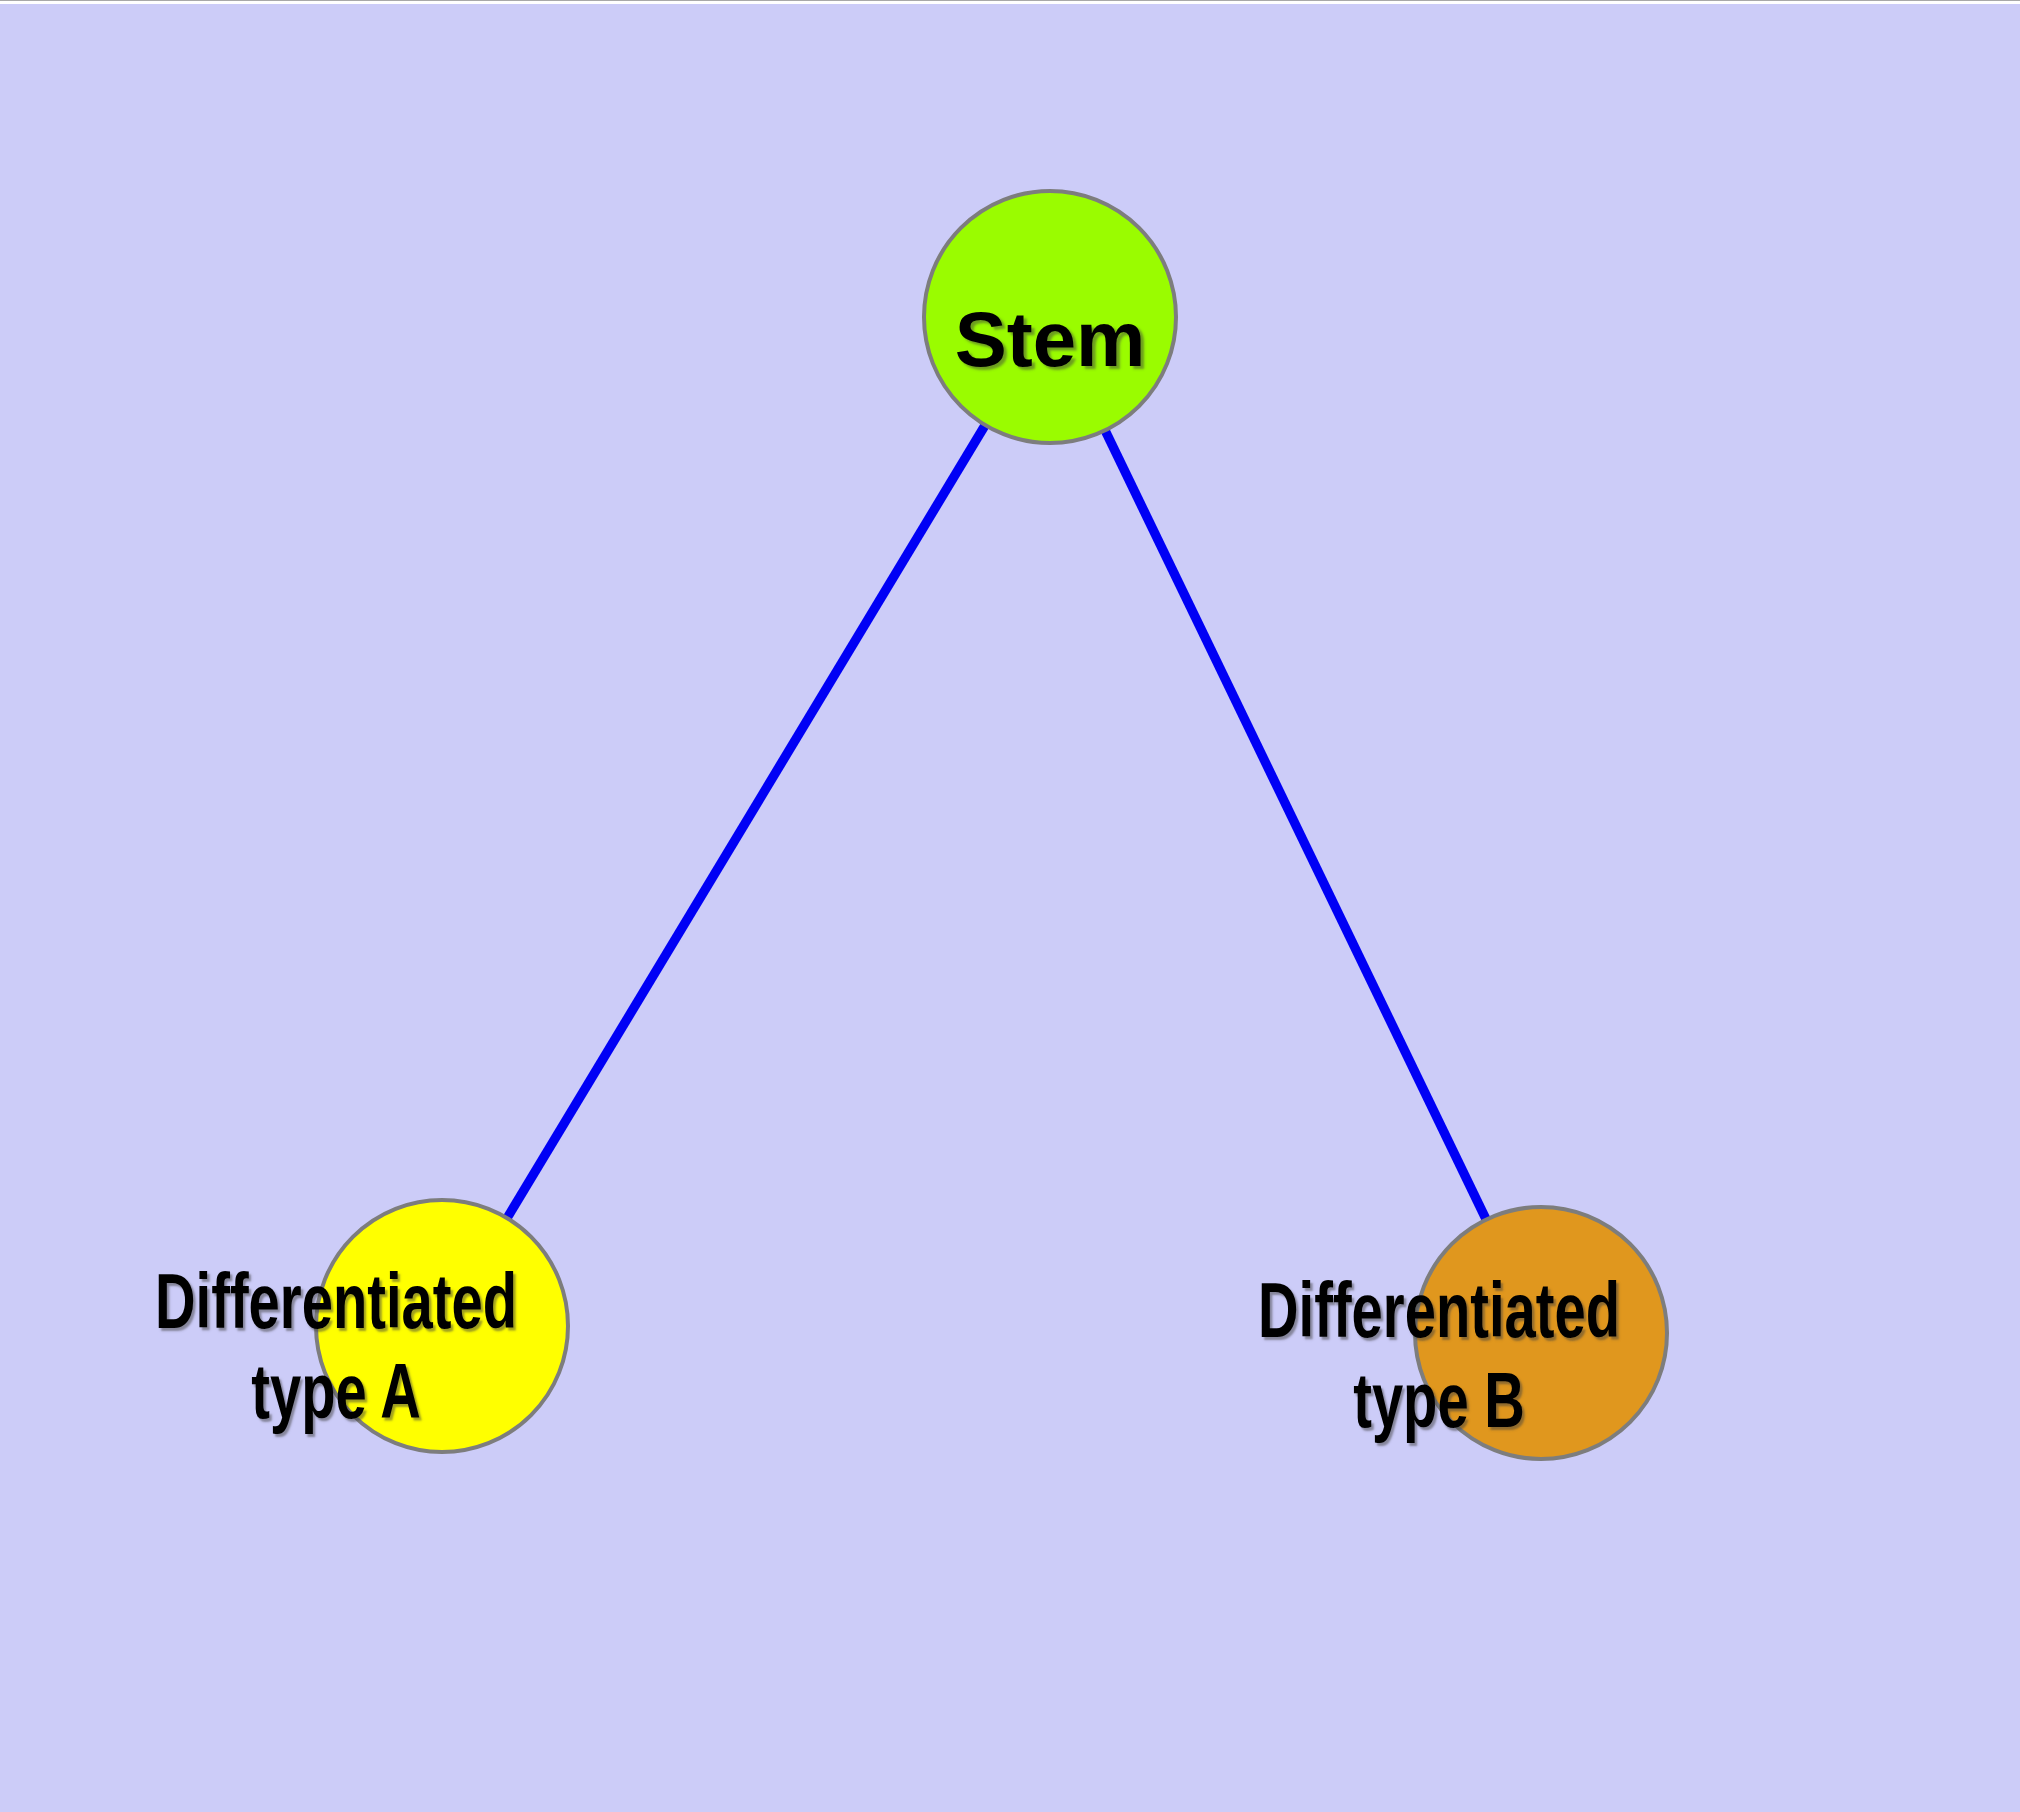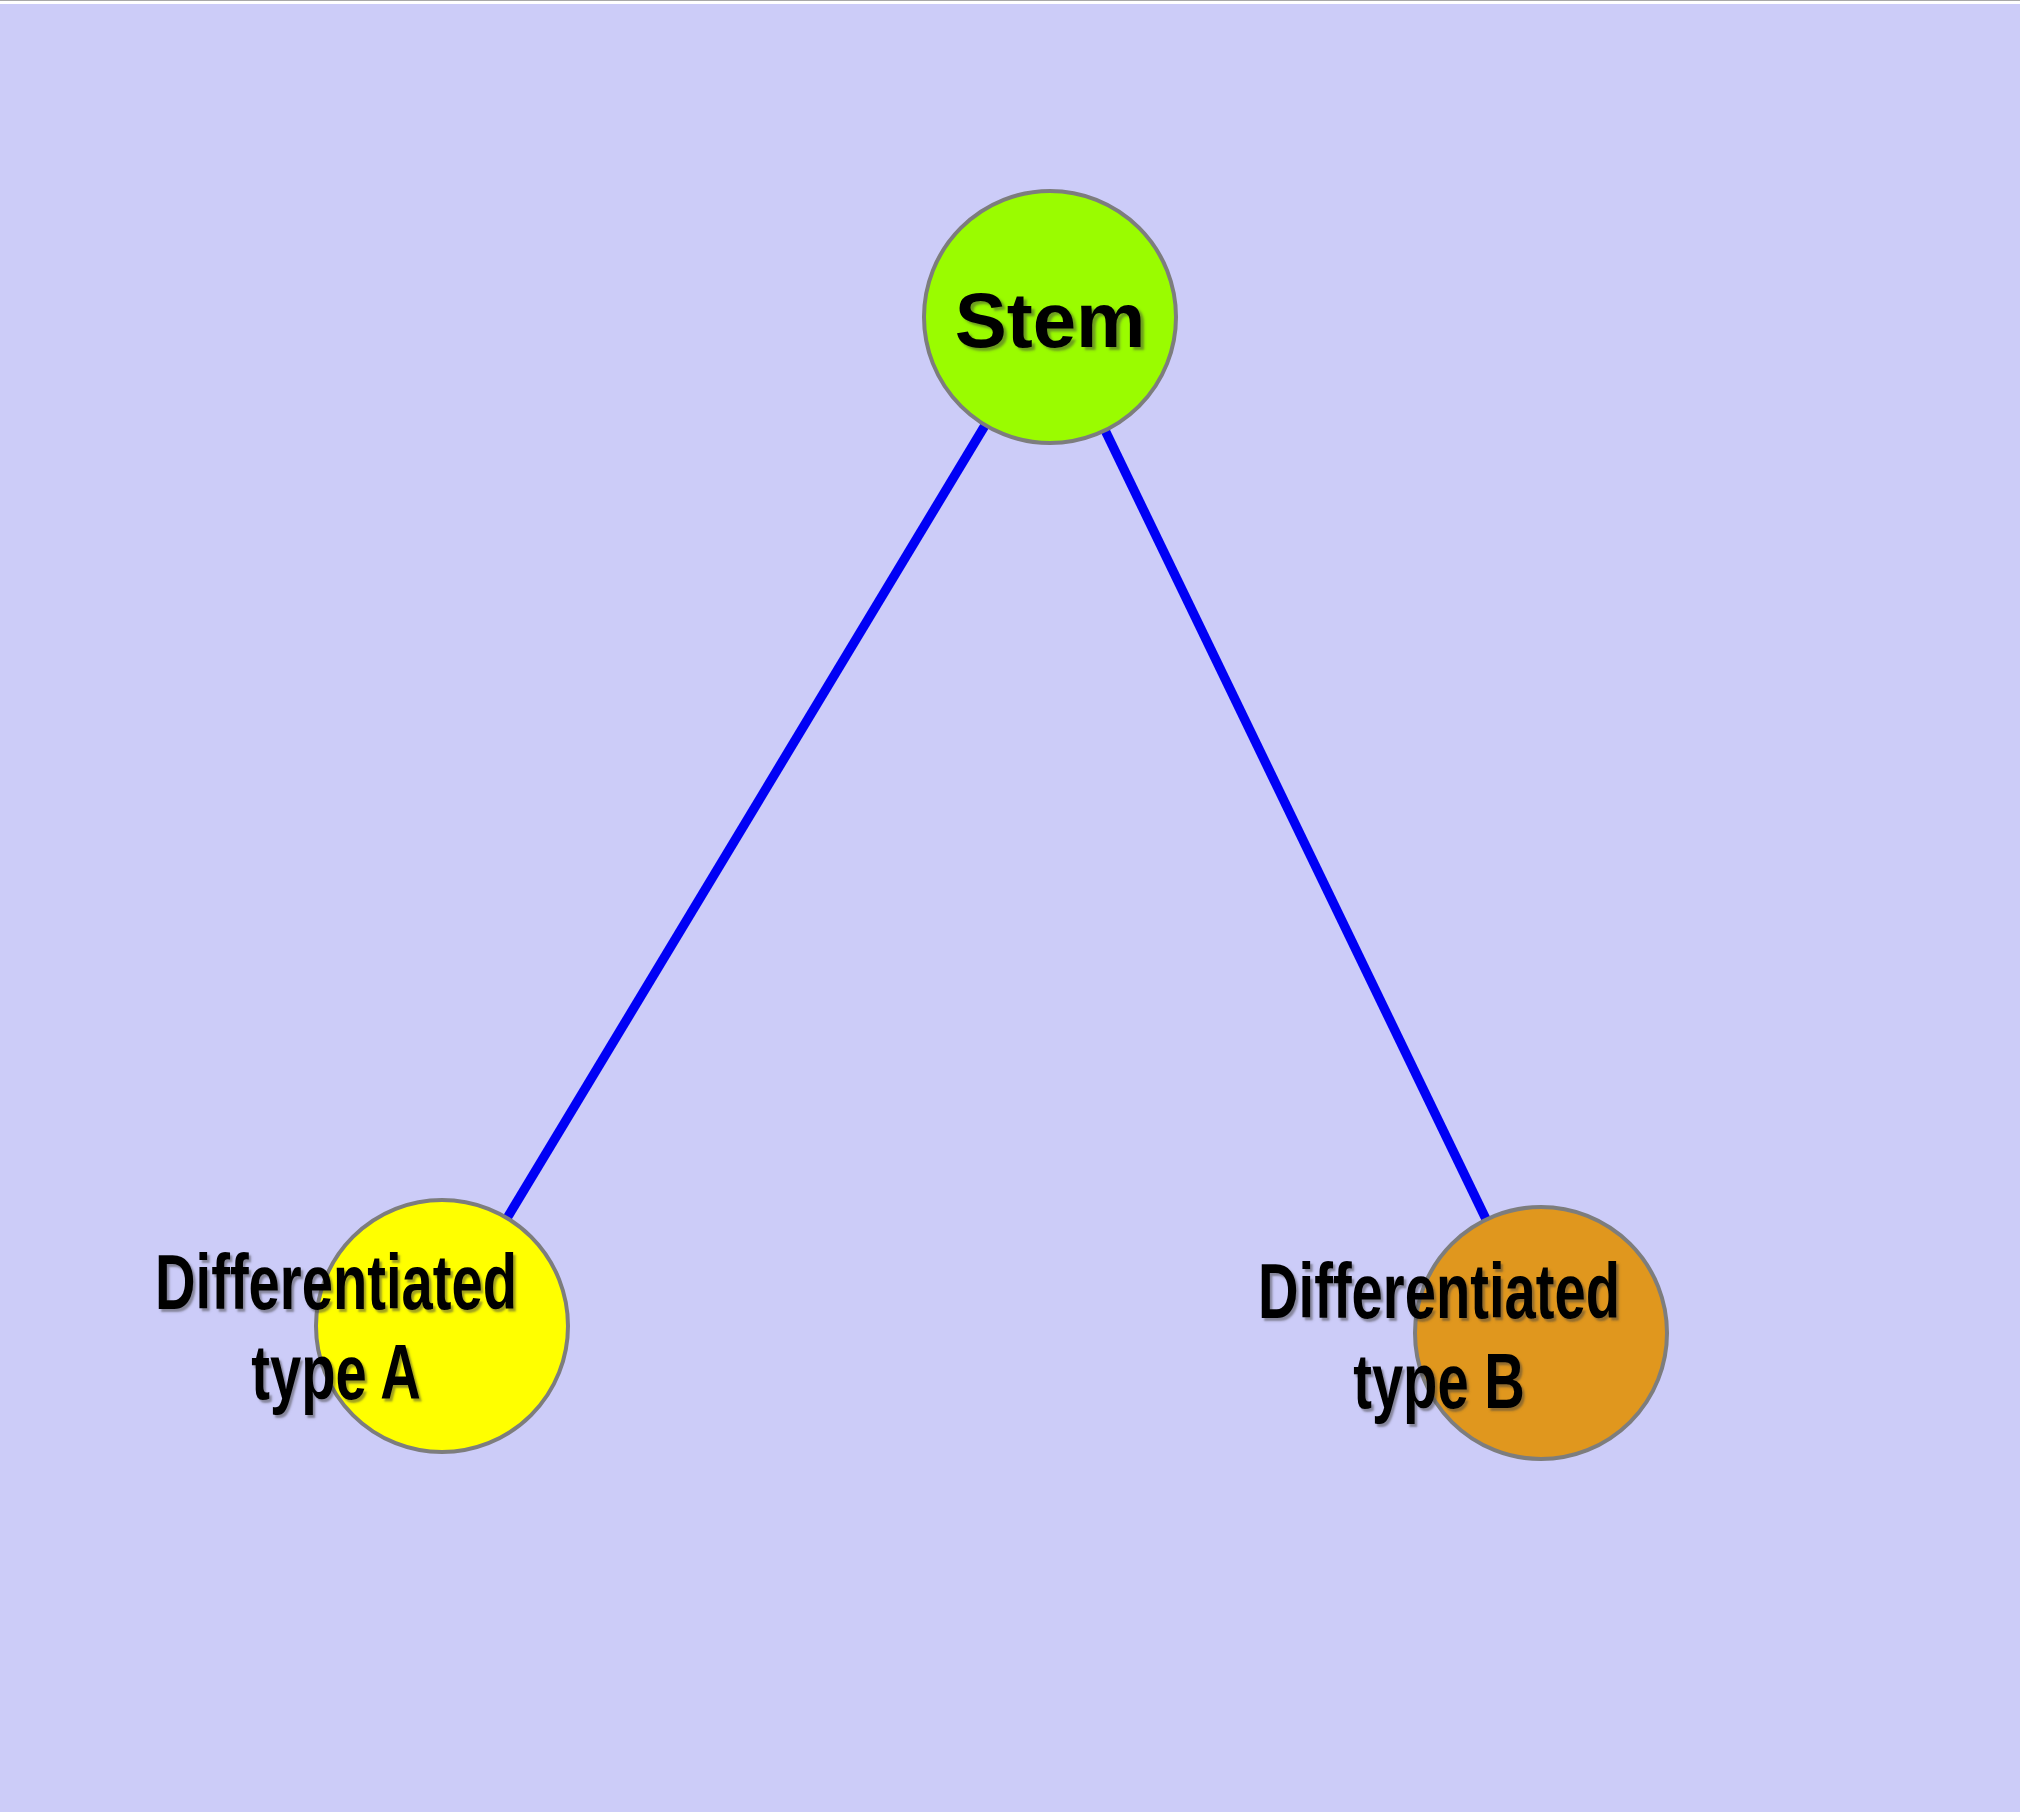--- a/index.html
+++ b/index.html
@@ -42,20 +42,21 @@
   }
   .node-label {
     position: absolute;
     transform: translate(-50%, -50%);
     z-index: 3;
     text-align: center;
     color: #000000;
     font-weight: 700;
     font-size: 78px;
     line-height: 1.16;
+    margin-top: 19px;
   }
   .label-text {
     display: inline-block;
     white-space: pre-line;
     text-shadow: 3.4px 3.4px 2.5px rgba(64, 64, 64, 0.5);
   }
 </style>
 </head>
 <body>
 

